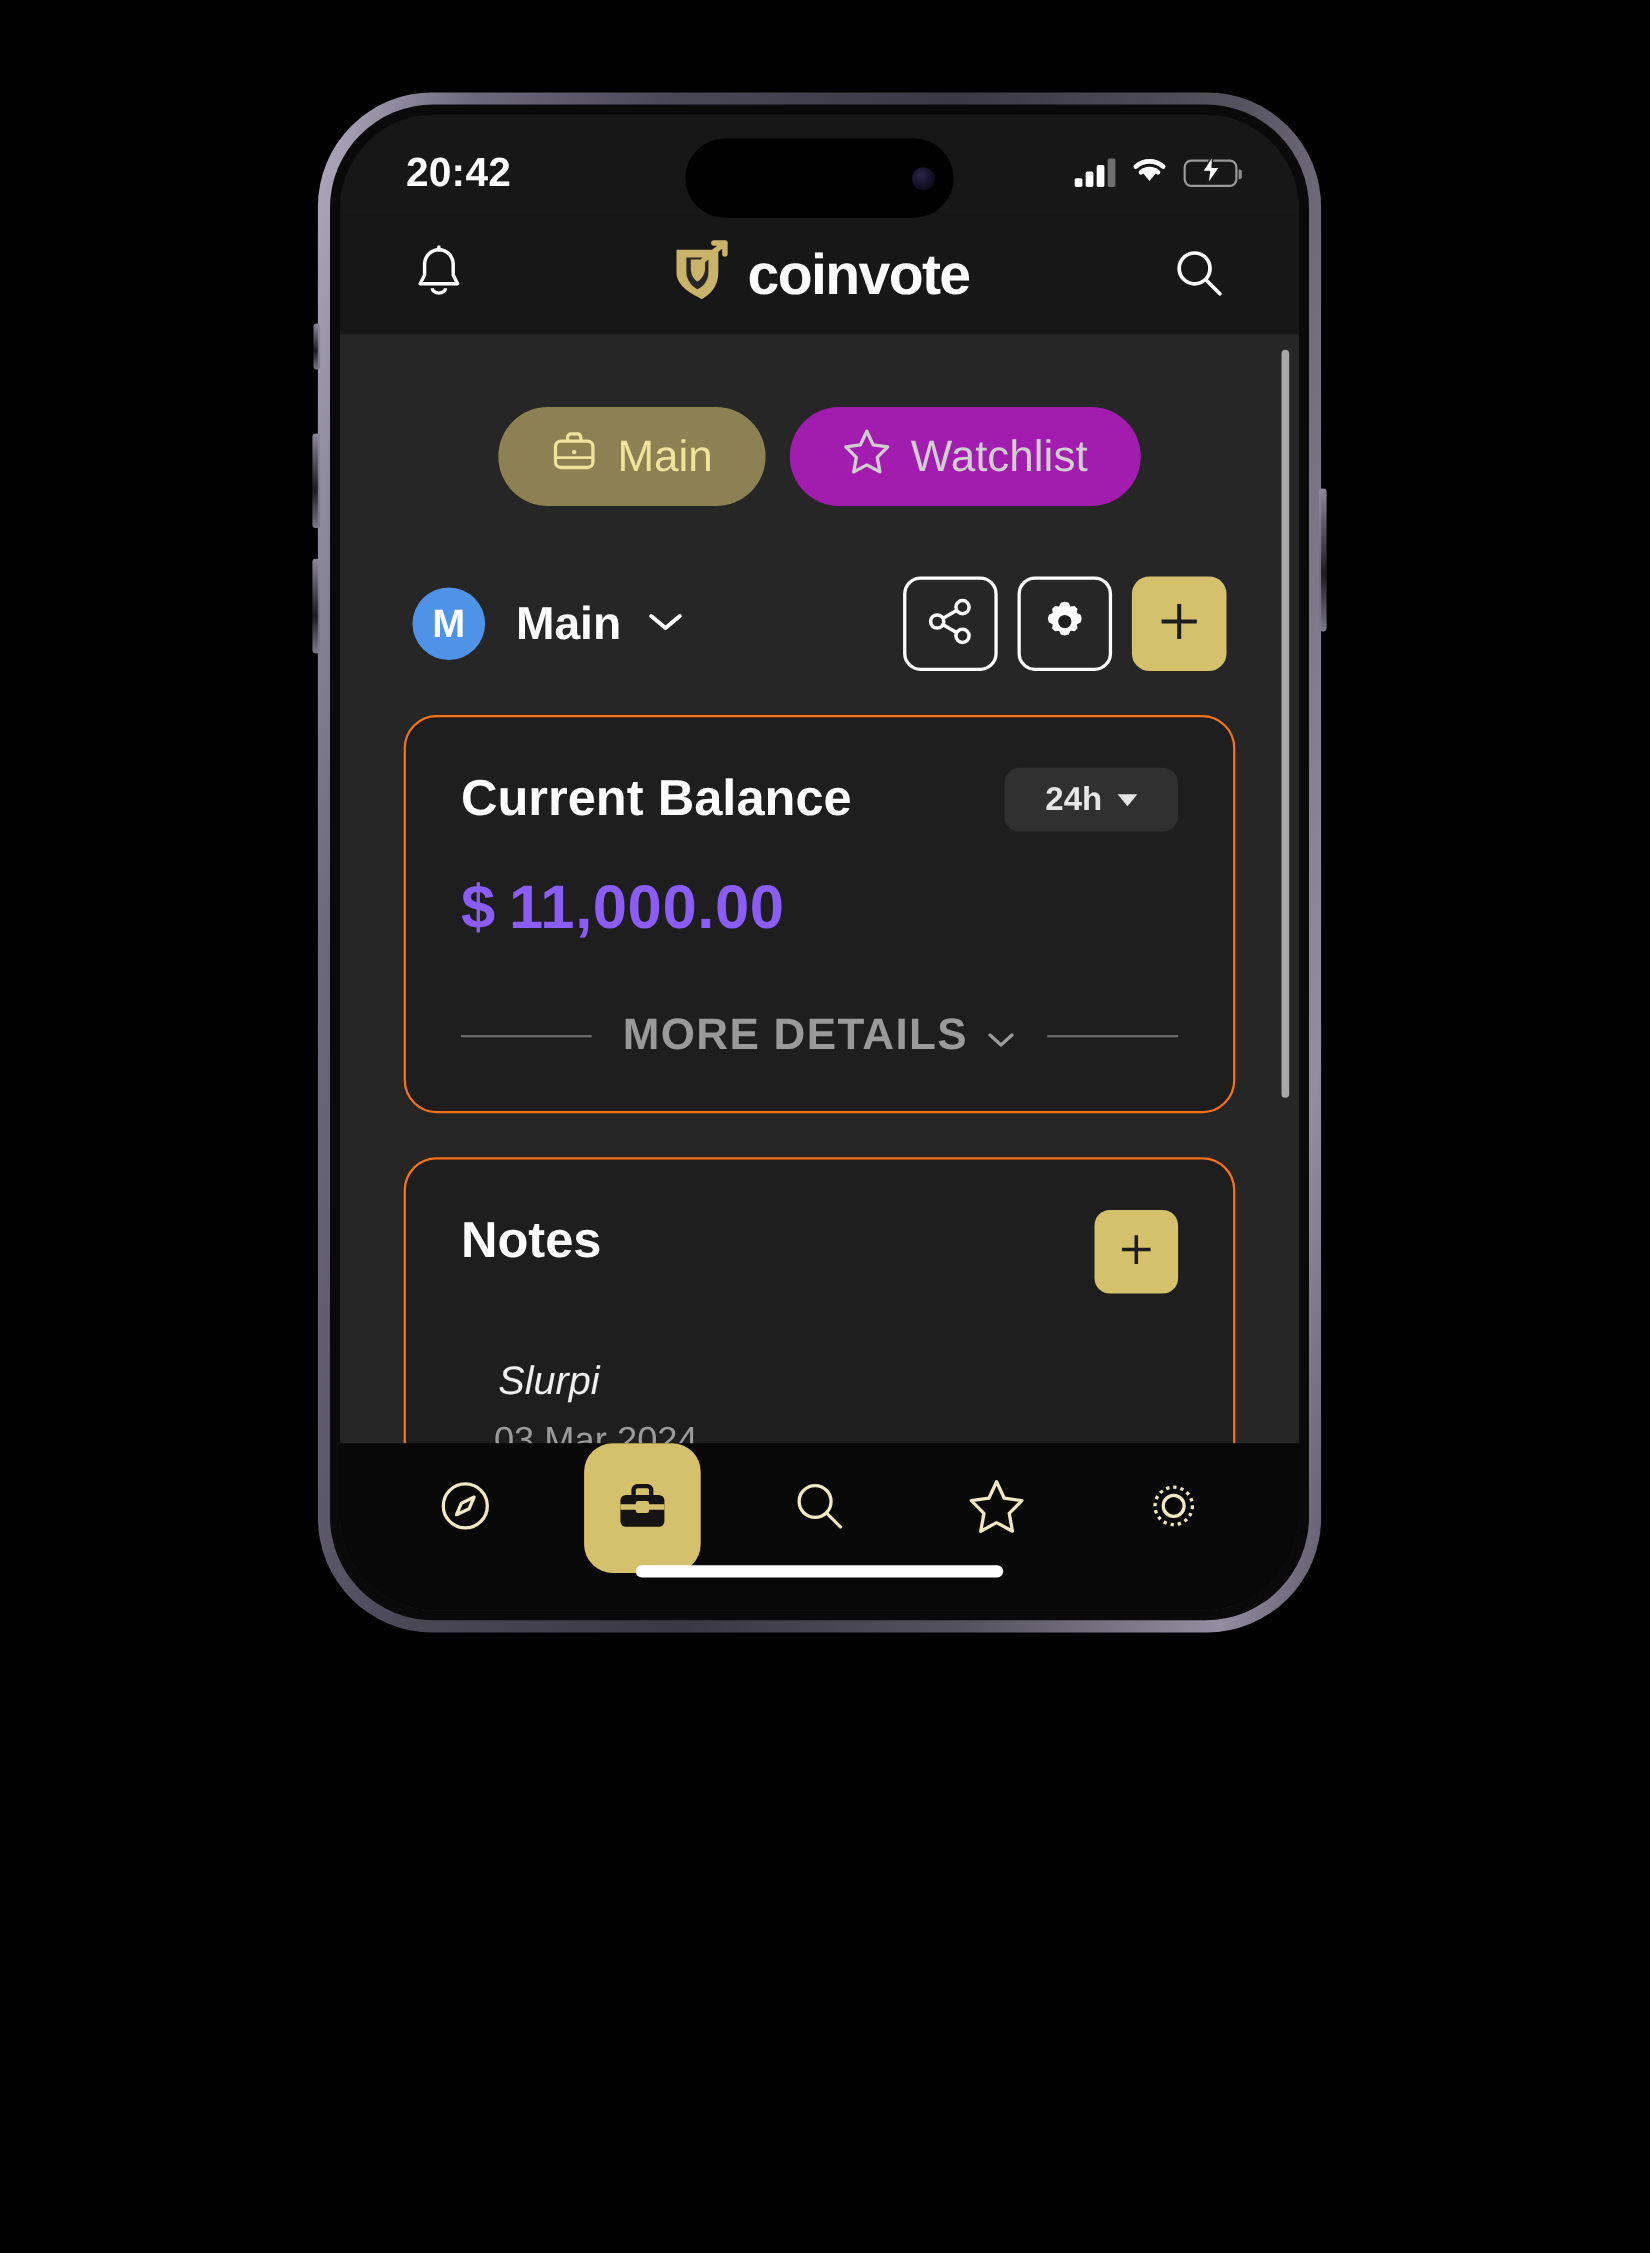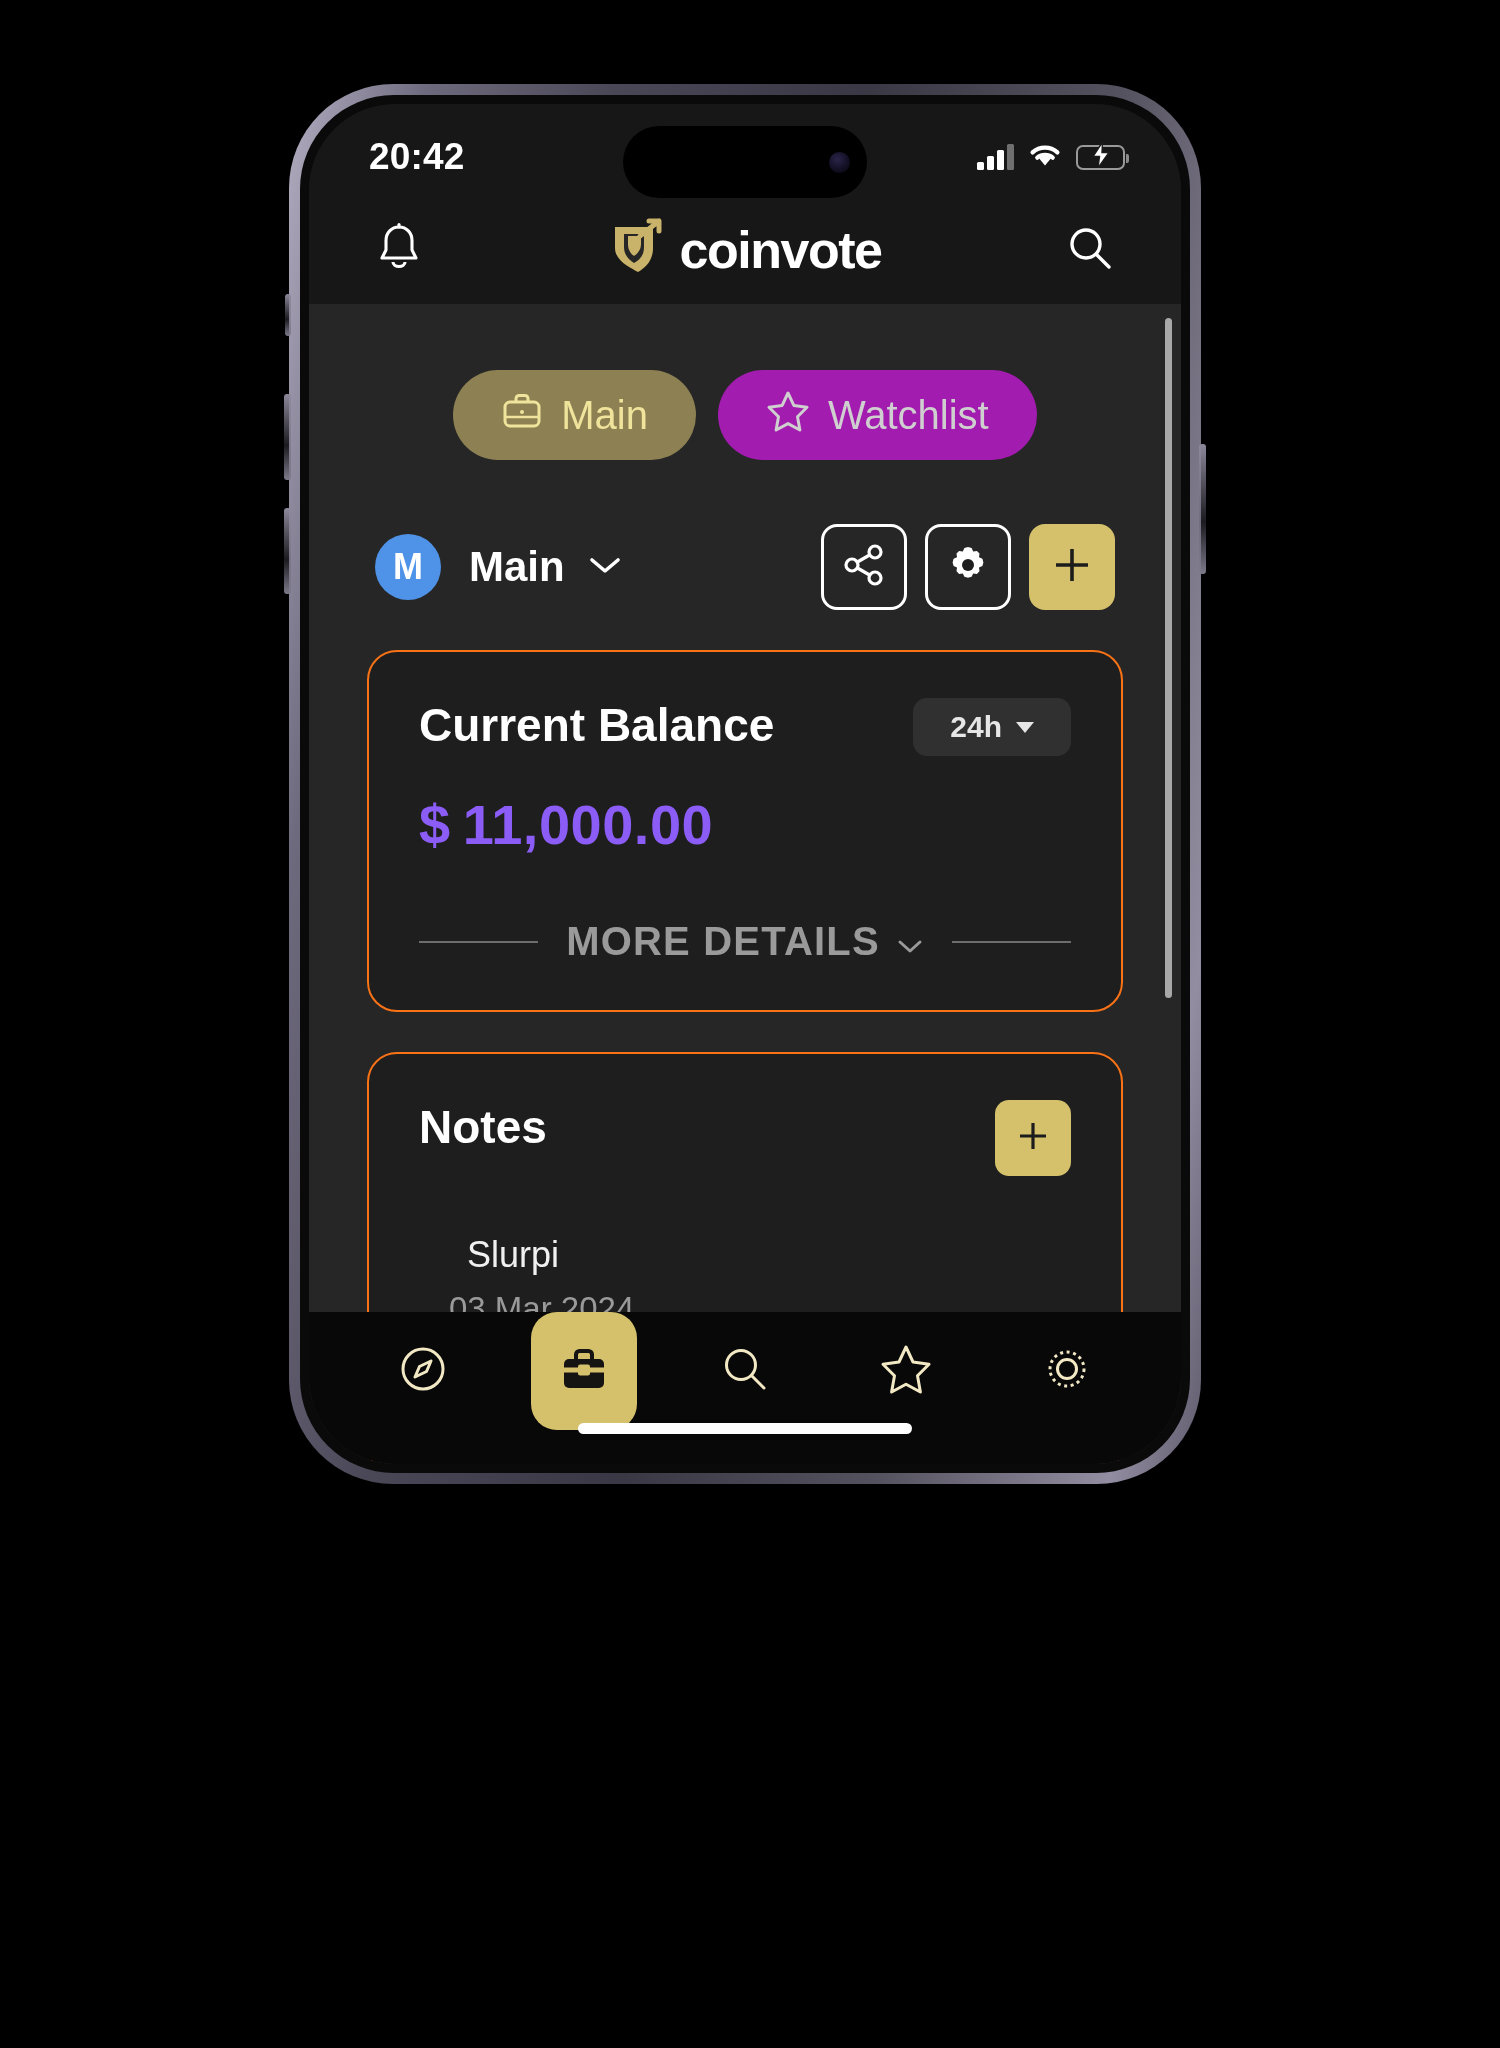--- a/index.html
+++ b/index.html
@@ -255,21 +255,21 @@
     display: flex; align-items: center; gap: 16px;
   }
 
   
   .notes-add {
     width: 76px; height: 76px;
     background: #d5c06b; border-radius: 14px;
     display: flex; align-items: center; justify-content: center;
   }
   .note-item { margin-top: 58px; padding-bottom: 28px; border-bottom: 2px solid #2e2e2e; }
-  .note-title { color: #f0f0f0; font-size: 36px; margin-left: 48px; }
+  .note-title { color: #f0f0f0; font-size: 36px; margin-left: 34px; font-style: italic; }
   .note-date  { color: #9a9a9a; font-size: 33px; margin-left: 30px; margin-top: 14px; }
 
   
   .card.overview { padding-bottom: 0; position: relative; overflow: hidden; height: 150px; }
 
   
   .bottom-nav {
     position: absolute;
     left: 0; right: 0; bottom: 0;
     height: 152px;

